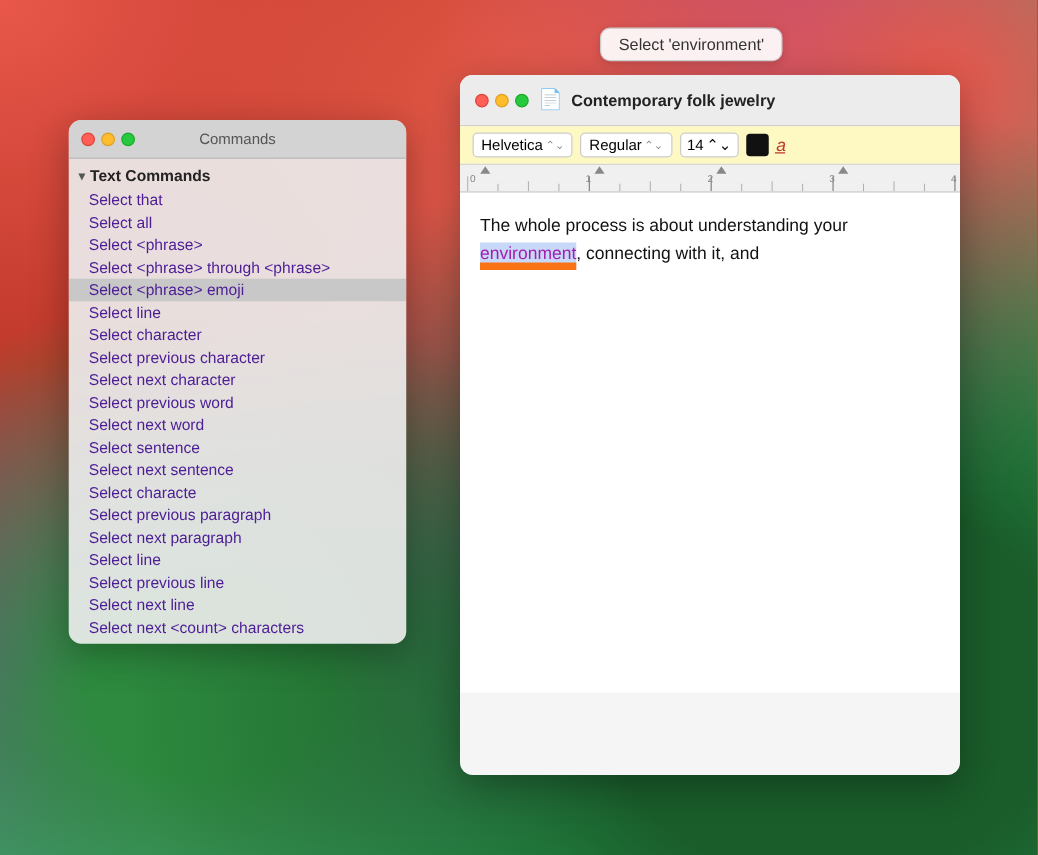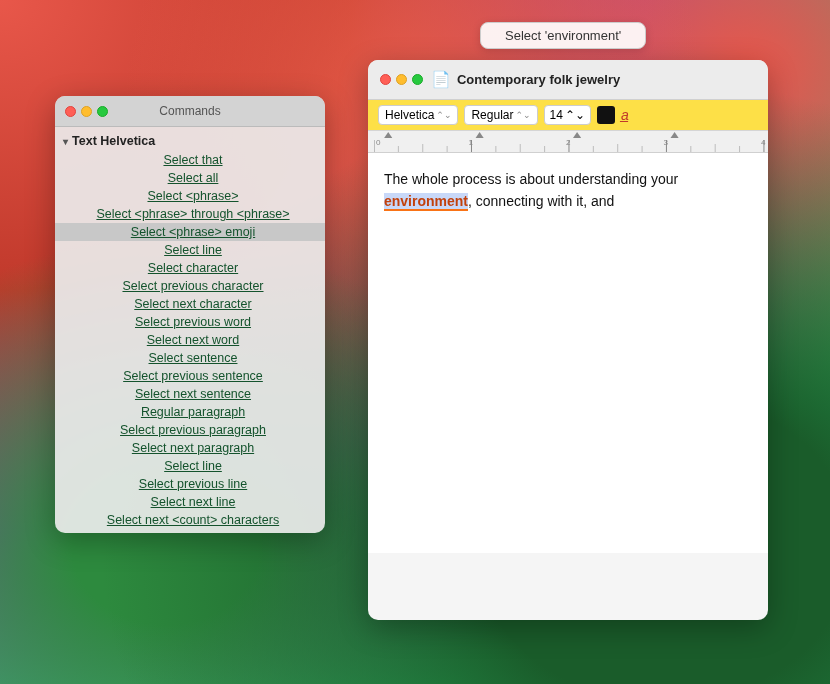--- a/index.html
+++ b/index.html
@@ -34,40 +34,39 @@
     }
 
     
     .tooltip {
       position: absolute;
       top: 22px;
       left: 480px;
       background: rgba(255,255,255,0.92);
       border: 1px solid #ccc;
       border-radius: 8px;
-      padding: 5px 24px;
+      padding: 5px 14px;
       font-size: 13px;
       color: #333;
       z-index: 10;
       white-space: nowrap;
       box-shadow: 0 2px 8px rgba(0,0,0,0.15);
     }
 
     
     .commands-panel {
       position: absolute;
       top: 96px;
       left: 55px;
       width: 270px;
       background: rgba(235, 235, 235, 0.92);
       border-radius: 10px;
       box-shadow: 0 8px 30px rgba(0,0,0,0.3);
       z-index: 5;
       overflow: hidden;
-      text-align: center;
     }
 
     .commands-titlebar {
       display: flex;
       align-items: center;
       justify-content: center;
       padding: 8px 12px;
       background: rgba(210, 210, 210, 0.95);
       border-bottom: 1px solid #bbb;
       position: relative;
@@ -111,28 +110,27 @@
       color: #222;
     }
 
     .section-header .chevron {
       margin-right: 4px;
       font-size: 10px;
       color: #555;
     }
 
     .command-item {
-      padding: 2px 20px 2px 26px;
+      padding: 2px 20px 2px 16px;
       font-size: 12.5px;
-      color: #14532d;
+      color: #4c1d95;
       cursor: pointer;
       white-space: nowrap;
       overflow: hidden;
       text-overflow: ellipsis;
-      text-decoration: underline;
     }
 
     .command-item.highlighted {
       background: #c8c8c8;
     }
 
     
     .editor-panel {
       position: absolute;
       top: 60px;
@@ -170,21 +168,21 @@
     }
 
     .doc-icon {
       font-size: 16px;
     }
 
     .editor-toolbar {
       display: flex;
       align-items: center;
       padding: 5px 10px;
-      background: #fde047;
+      background: #fef9c3;
       border-bottom: 1px solid #d5d5d5;
       gap: 6px;
     }
 
     .toolbar-select {
       display: flex;
       align-items: center;
       border: 1px solid #ccc;
       border-radius: 4px;
       background: white;
@@ -246,23 +244,22 @@
       line-height: 1.6;
       color: #111;
     }
 
     .editor-content p {
       font-family: Helvetica, Arial, sans-serif;
     }
 
     .highlight-word {
       background: #c8d8f8;
-      color: #c2410c;
-      border-bottom: 2px solid #f97316;
-      font-weight: bold;
+      color: #a21caf;
+      border-bottom: 6px solid #f97316;
     }
   </style>
 </head>
 <body>
 
 <div class="wallpaper"></div>
 
 <div class="tooltip">
   <span>Select 'environment'</span>
 </div>
@@ -272,39 +269,38 @@
     <div class="traffic-lights">
       <div class="traffic-light tl-close"></div>
       <div class="traffic-light tl-min"></div>
       <div class="traffic-light tl-max"></div>
     </div>
     <span class="commands-title">Commands</span>
   </div>
   <div class="commands-body">
     <div class="section-header">
       <span class="chevron">▾</span>
-      <span>Text Helvetica</span>
+      <span>Text Commands</span>
     </div>
 
     <div id="commands-list-items">
         <div class="command-item">Select that</div>
         <div class="command-item">Select all</div>
         <div class="command-item">Select &lt;phrase&gt;</div>
         <div class="command-item">Select &lt;phrase&gt; through &lt;phrase&gt;</div>
         <div class="command-item highlighted">Select &lt;phrase&gt; emoji</div>
         <div class="command-item">Select line</div>
         <div class="command-item">Select character</div>
         <div class="command-item">Select previous character</div>
         <div class="command-item">Select next character</div>
         <div class="command-item">Select previous word</div>
         <div class="command-item">Select next word</div>
         <div class="command-item">Select sentence</div>
-        <div class="command-item">Select previous sentence</div>
         <div class="command-item">Select next sentence</div>
-        <div class="command-item">Regular paragraph</div>
+        <div class="command-item">Select characte</div>
         <div class="command-item">Select previous paragraph</div>
         <div class="command-item">Select next paragraph</div>
         <div class="command-item">Select line</div>
         <div class="command-item">Select previous line</div>
         <div class="command-item">Select next line</div>
         <div class="command-item">Select next &lt;count&gt; characters</div>
       </div>
   </div>
 </div>
 

